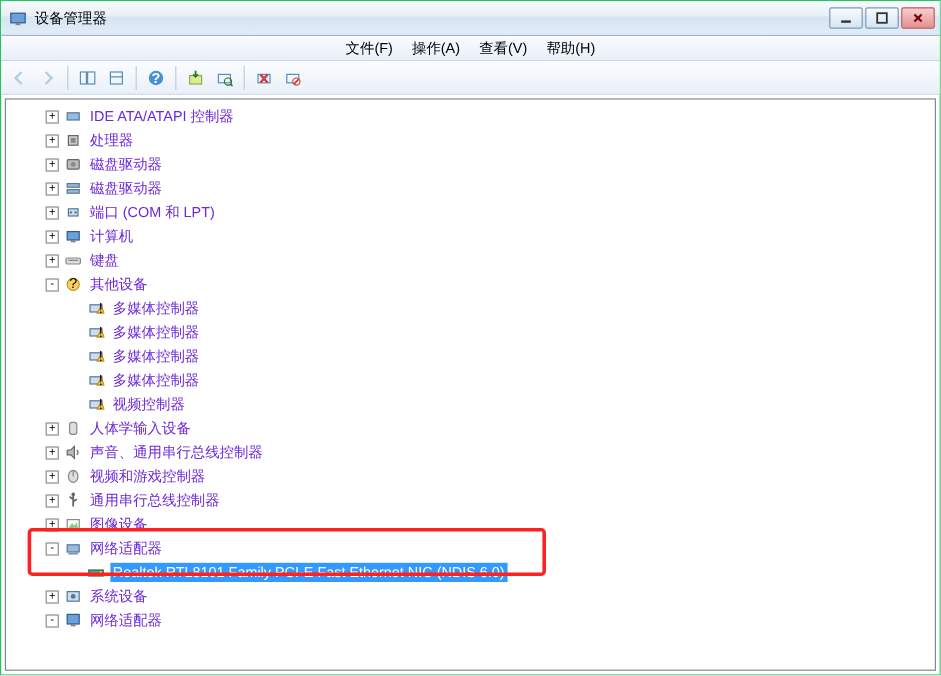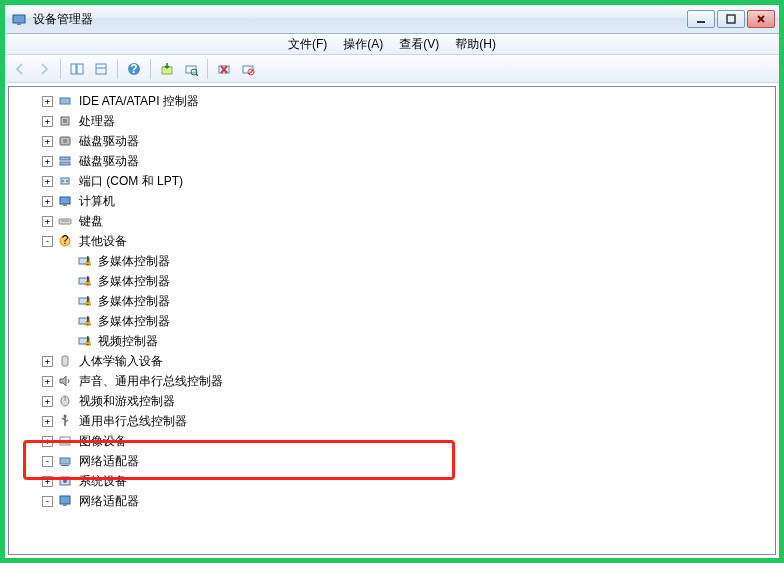--- a/index.html
+++ b/index.html
@@ -1,18 +1,18 @@
 <!DOCTYPE html>
 <html><head>
 <meta charset="utf-8">
 <style>
 * { margin: 0; padding: 0; box-sizing: border-box; font-family: "Microsoft YaHei", "Segoe UI", Tahoma, sans-serif; font-size: 12px; }
 body { background: #fff; width: 784px; height: 563px; overflow: hidden; }
 
-.window { width: 784px; height: 563px; border: 5px solid #22c55e; background: #fff; display: flex; flex-direction: column; }
+.window { width: 784px; height: 563px; border: 1px solid #22c55e; background: #fff; display: flex; flex-direction: column; }
 
 .titlebar { height: 29px; background: linear-gradient(to bottom, #f8fbfe 0%, #e6eef7 45%, #d6e4f2 46%, #e1ecf7 100%); display: flex; align-items: center; border-bottom: 1px solid #a0b4cc; }
 .titlebar-icon { width: 16px; height: 16px; margin: 0 6px; display: flex; align-items: center; justify-content: center; }
 .titlebar-title { flex: 1; font-size: 12px; color: #000; }
 .win-controls { display: flex; gap: 0; padding-right: 4px; }
 .win-btn { width: 28px; height: 18px; border: 1px solid #7a9ab8; border-radius: 2px; background: linear-gradient(to bottom, #f6fafd, #d7e5f3); display: flex; align-items: center; justify-content: center; cursor: pointer; margin-left: 2px; font-size: 10px; color: #333; }
 .win-btn.close { background: linear-gradient(to bottom, #f7cfcf, #e49090); border-color: #c05050; color: #7a0000; }
 
 .menubar { height: 21px; background: linear-gradient(to bottom, #fafcfe, #e8f0f8); display: flex; align-items: center; padding: 0 4px; border-bottom: 1px solid #c8d6e6; justify-content: center; }
 .menu-item { padding: 2px 8px; cursor: pointer; color: #000; }
@@ -24,21 +24,21 @@
 
 .content { flex: 1; background: #fff; border: 1px solid #828790; margin: 3px; overflow: auto; }
 
 .tree { padding: 4px 0; }
 .tree-row { display: flex; align-items: center; height: 20px; white-space: nowrap; cursor: default; }
 .tree-row.selected .label { background: #3399ff; color: #fff; padding: 1px 2px; }
 .tree-indent { display: inline-block; height: 20px; position: relative; }
 .expander { width: 11px; height: 11px; border: 1px solid #8e8e8e; background: #fff; display: inline-flex; align-items: center; justify-content: center; font-size: 9px; line-height: 1; color: #000; cursor: pointer; margin-right: 4px; font-family: monospace; }
 .expander.empty { border: none; background: transparent; }
 .icon-space { width: 16px; height: 16px; margin-right: 4px; display: inline-flex; align-items: center; justify-content: center; }
-.label { color: #000000; padding: 1px 2px; }
+.label { color: #6d28d9; padding: 1px 2px; }
 
 .highlight-box { position: absolute; border: 3px solid #ff2020; border-radius: 4px; pointer-events: none; }
 </style>
 </head>
 <body>
 
 <div class="window">
 
   <div class="titlebar">
     <span class="titlebar-icon">
@@ -355,20 +355,31 @@
           <span class="tree-indent" style="width: 33px;"></span>
           <span class="expander">-</span>
           <span class="icon-space">
             <svg width="14" height="14">
               <rect x="2" y="4" width="10" height="6" fill="#9bd" stroke="#579"></rect>
               <rect x="3" y="11" width="8" height="1" fill="#579"></rect>
             </svg>
           </span>
           <span class="label">网络适配器</span>
         </div>
+        <div class="tree-row selected">
+          <span class="tree-indent" style="width: 52px;"></span>
+          <span class="expander empty"></span>
+          <span class="icon-space">
+            <svg width="14" height="14">
+              <rect x="1" y="5" width="12" height="5" fill="#4a8" stroke="#265"></rect>
+              <rect x="10" y="6" width="2" height="3" fill="#fd0"></rect>
+            </svg>
+          </span>
+          <span class="label">Realtek RTL8101 Family PCI-E Fast Ethernet NIC (NDIS 6.0)</span>
+        </div>
         <div class="tree-row">
           <span class="tree-indent" style="width: 33px;"></span>
           <span class="expander">+</span>
           <span class="icon-space">
             <svg width="14" height="14">
               <rect x="2" y="3" width="10" height="8" fill="#cde" stroke="#579"></rect>
               <circle cx="7" cy="7" r="2" fill="#579"></circle>
             </svg>
           </span>
           <span class="label">系统设备</span>

